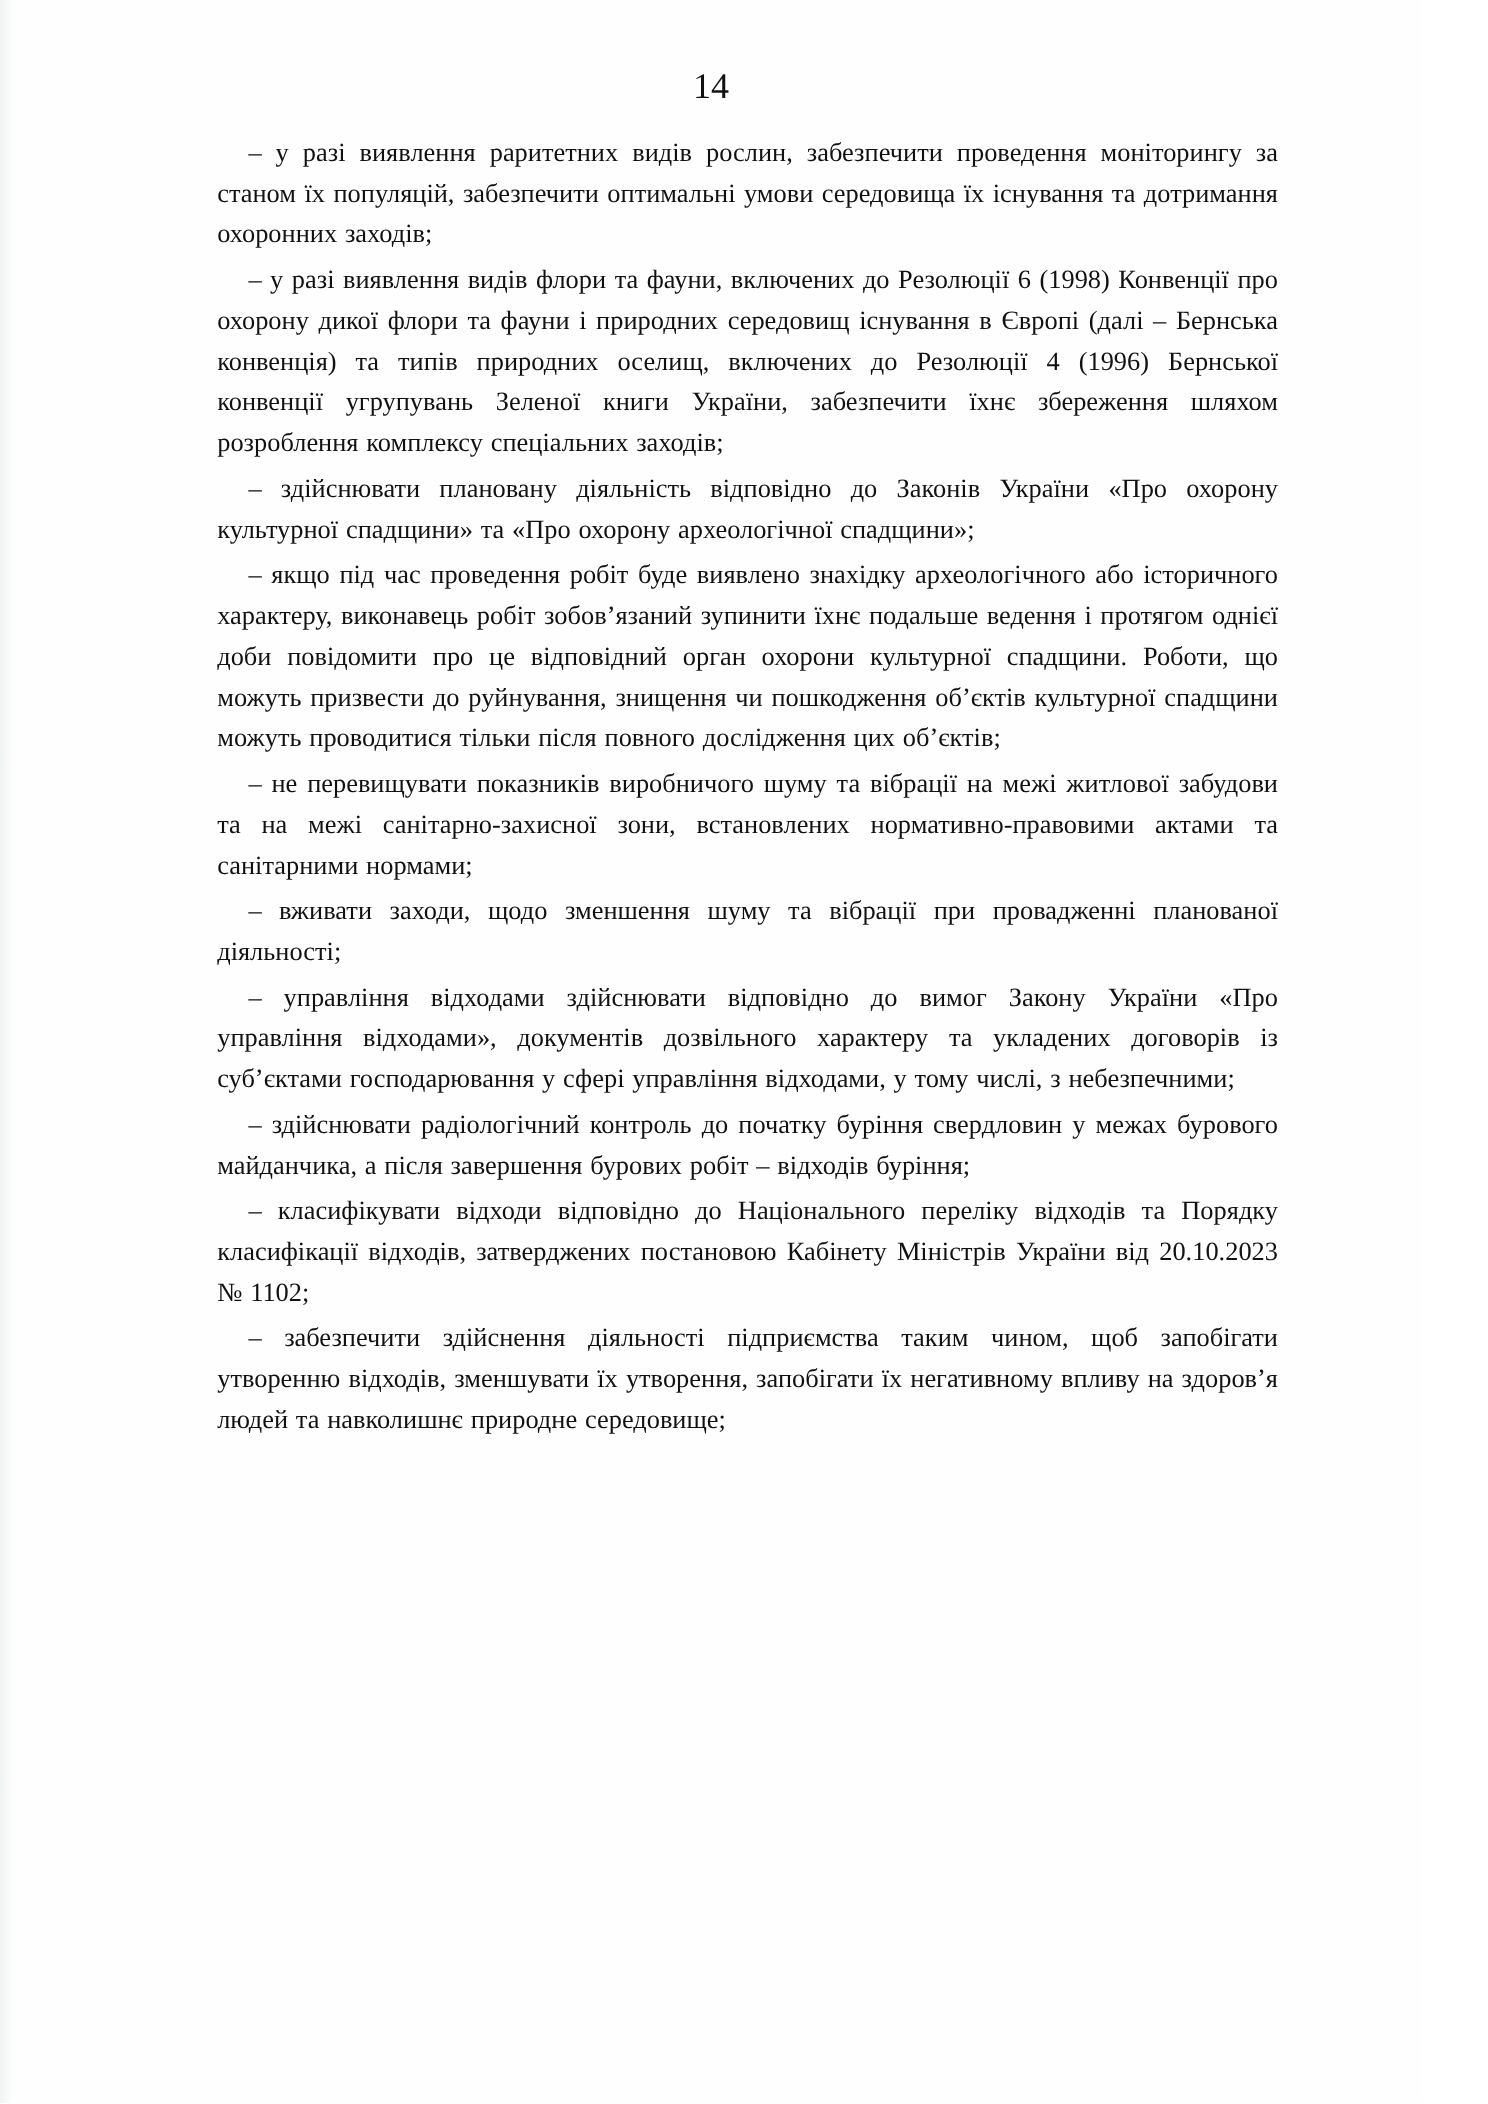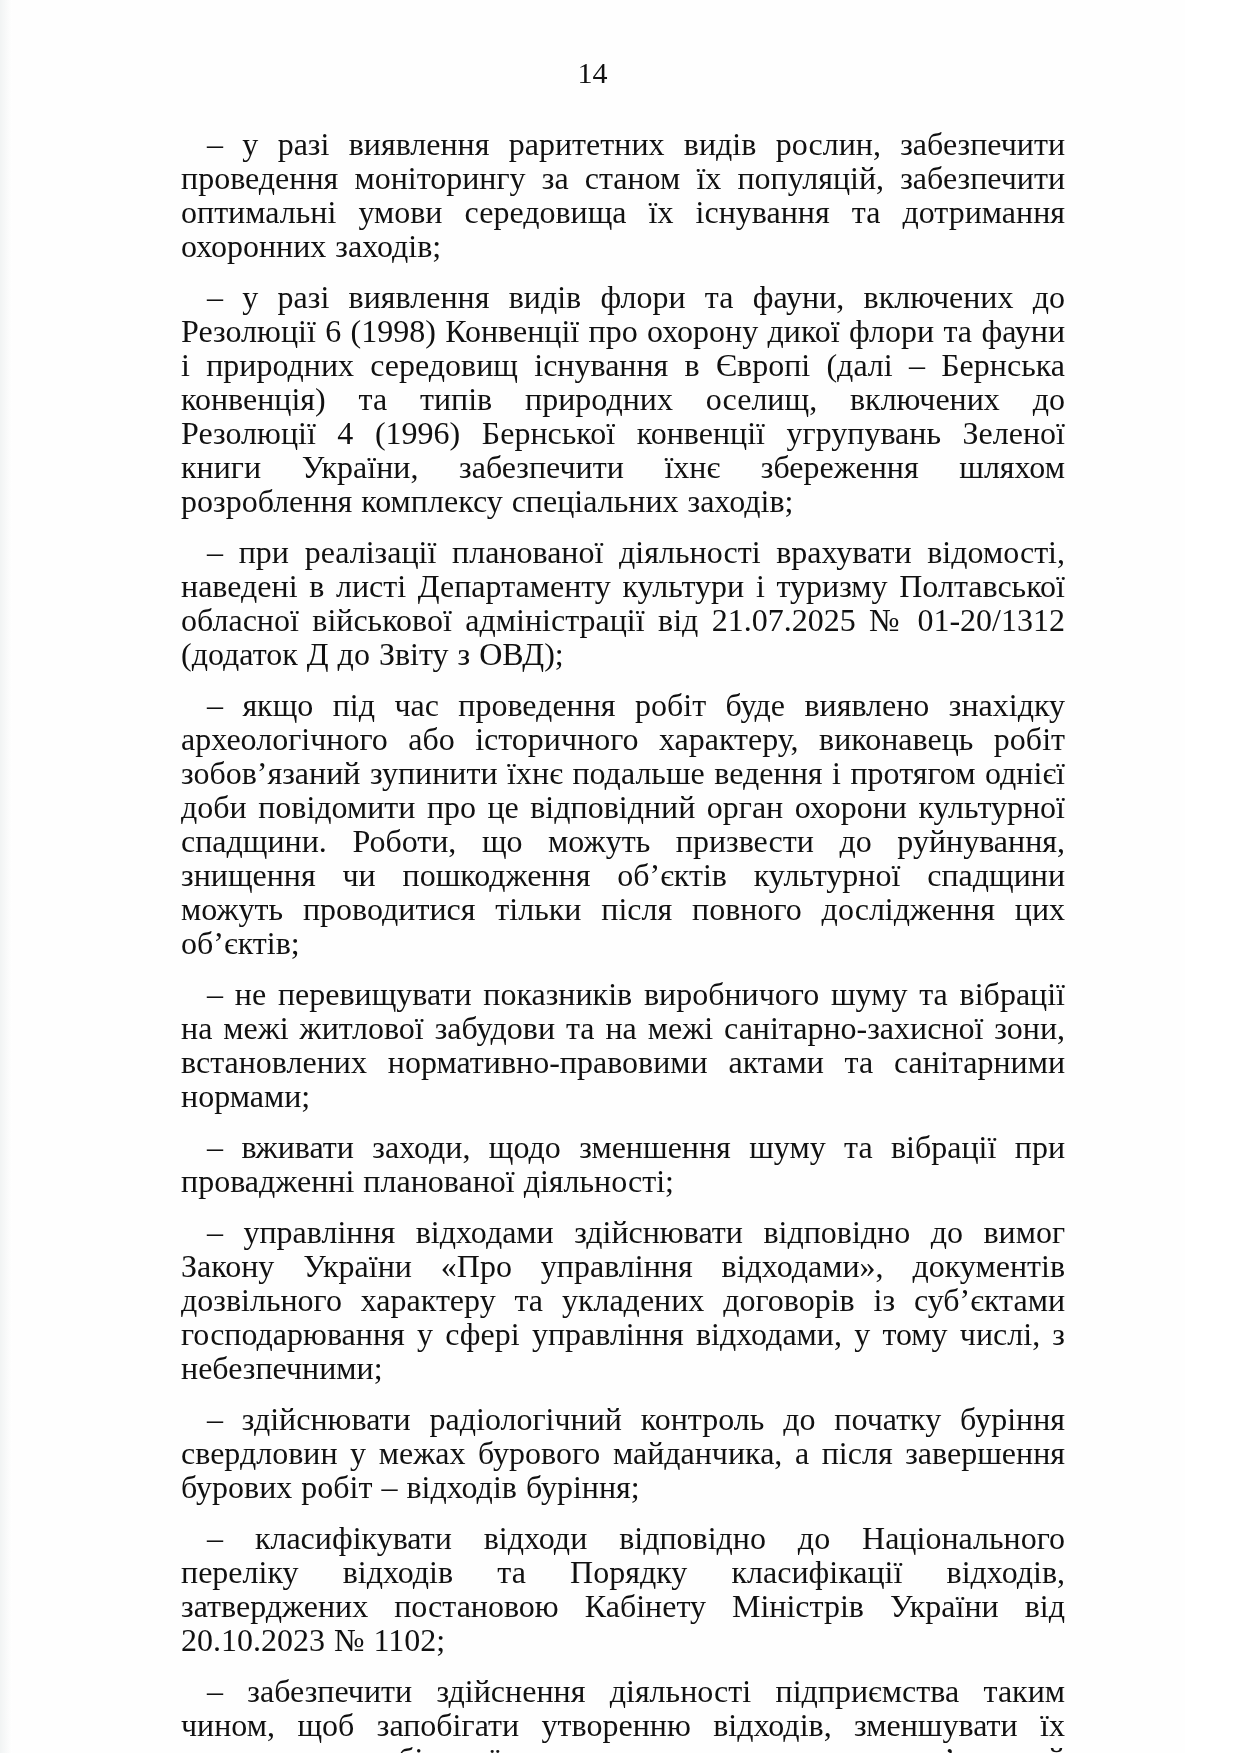--- a/index.html
+++ b/index.html
@@ -34,40 +34,40 @@
     font-size: 30px;
     line-height: 34px;
   }
   .doc-body {
     position: absolute;
     top: 110px;
     left: 181px;
     width: 884px;
   }
   .doc-body p {
-    margin: 17px 0 4px 0;
-    font-size: 32px;
+    margin: 0 0 4px 0;
+    font-size: 22px;
     line-height: 34px;
     text-align: justify;
     text-indent: 26px;
     word-spacing: 1px;
   }
 </style>
 </head>
 <body>
 
 <div class="page">
   <div class="scan-edge"></div>
 
   <div class="page-number">14</div>
 
   <div class="doc-body">
     <p>– у разі виявлення раритетних видів рослин, забезпечити проведення моніторингу за станом їх популяцій, забезпечити оптимальні умови середовища їх існування та дотримання охоронних заходів;</p>
     <p>– у разі виявлення видів флори та фауни, включених до Резолюції 6 (1998) Конвенції про охорону дикої флори та фауни і природних середовищ існування в Європі (далі – Бернська конвенція) та типів природних оселищ, включених до Резолюції 4 (1996) Бернської конвенції угрупувань Зеленої книги України, забезпечити їхнє збереження шляхом розроблення комплексу спеціальних заходів;</p>
-    <p>– при реалізації планованої діяльності врахувати відомості, наведені в листі Департаменту культури і туризму Полтавської обласної військової адміністрації від 21.07.2025 № 01-20/1312 (додаток Д до Звіту з ОВД);</p>
+    <p>– здійснювати плановану діяльність відповідно до Законів України «Про охорону культурної спадщини» та «Про охорону археологічної спадщини»;</p>
     <p>– якщо під час проведення робіт буде виявлено знахідку археологічного або історичного характеру, виконавець робіт зобов’язаний зупинити їхнє подальше ведення і протягом однієї доби повідомити про це відповідний орган охорони культурної спадщини. Роботи, що можуть призвести до руйнування, знищення чи пошкодження об’єктів культурної спадщини можуть проводитися тільки після повного дослідження цих об’єктів;</p>
     <p>– не перевищувати показників виробничого шуму та вібрації на межі житлової забудови та на межі санітарно-захисної зони, встановлених нормативно-правовими актами та санітарними нормами;</p>
     <p>– вживати заходи, щодо зменшення шуму та вібрації при провадженні планованої діяльності;</p>
     <p>– управління відходами здійснювати відповідно до вимог Закону України «Про управління відходами», документів дозвільного характеру та укладених договорів із суб’єктами господарювання у сфері управління відходами, у тому числі, з небезпечними;</p>
     <p>– здійснювати радіологічний контроль до початку буріння свердловин у межах бурового майданчика, а після завершення бурових робіт – відходів буріння;</p>
     <p>– класифікувати відходи відповідно до Національного переліку відходів та Порядку класифікації відходів, затверджених постановою Кабінету Міністрів України від 20.10.2023 № 1102;</p>
     <p>– забезпечити здійснення діяльності підприємства таким чином, щоб запобігати утворенню відходів, зменшувати їх утворення, запобігати їх негативному впливу на здоров’я людей та навколишнє природне середовище;</p>
   </div>
 </div>
 

